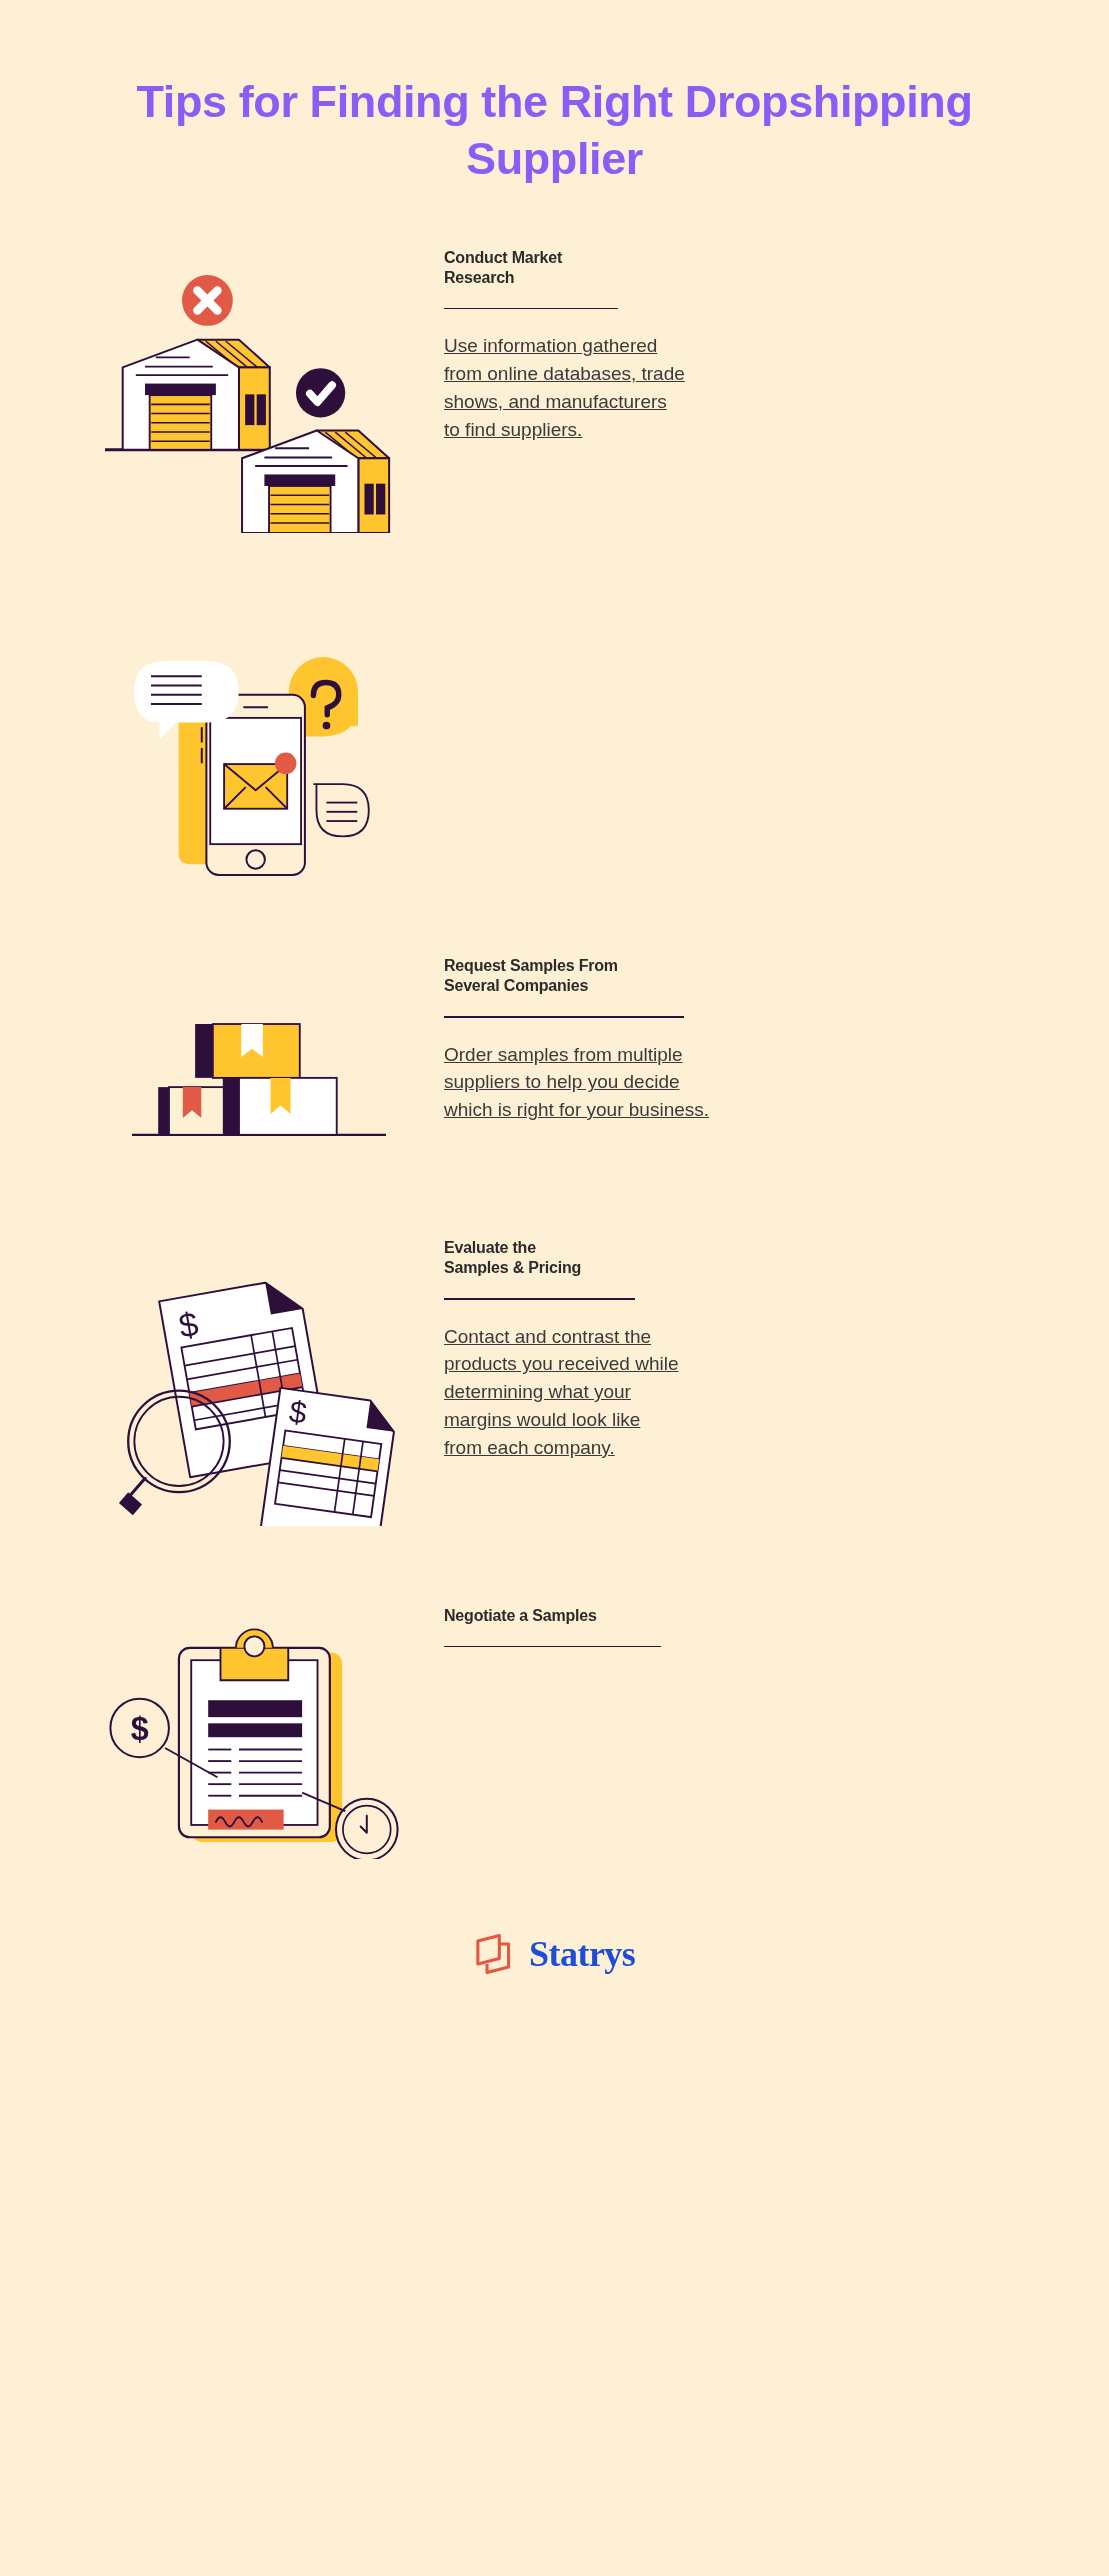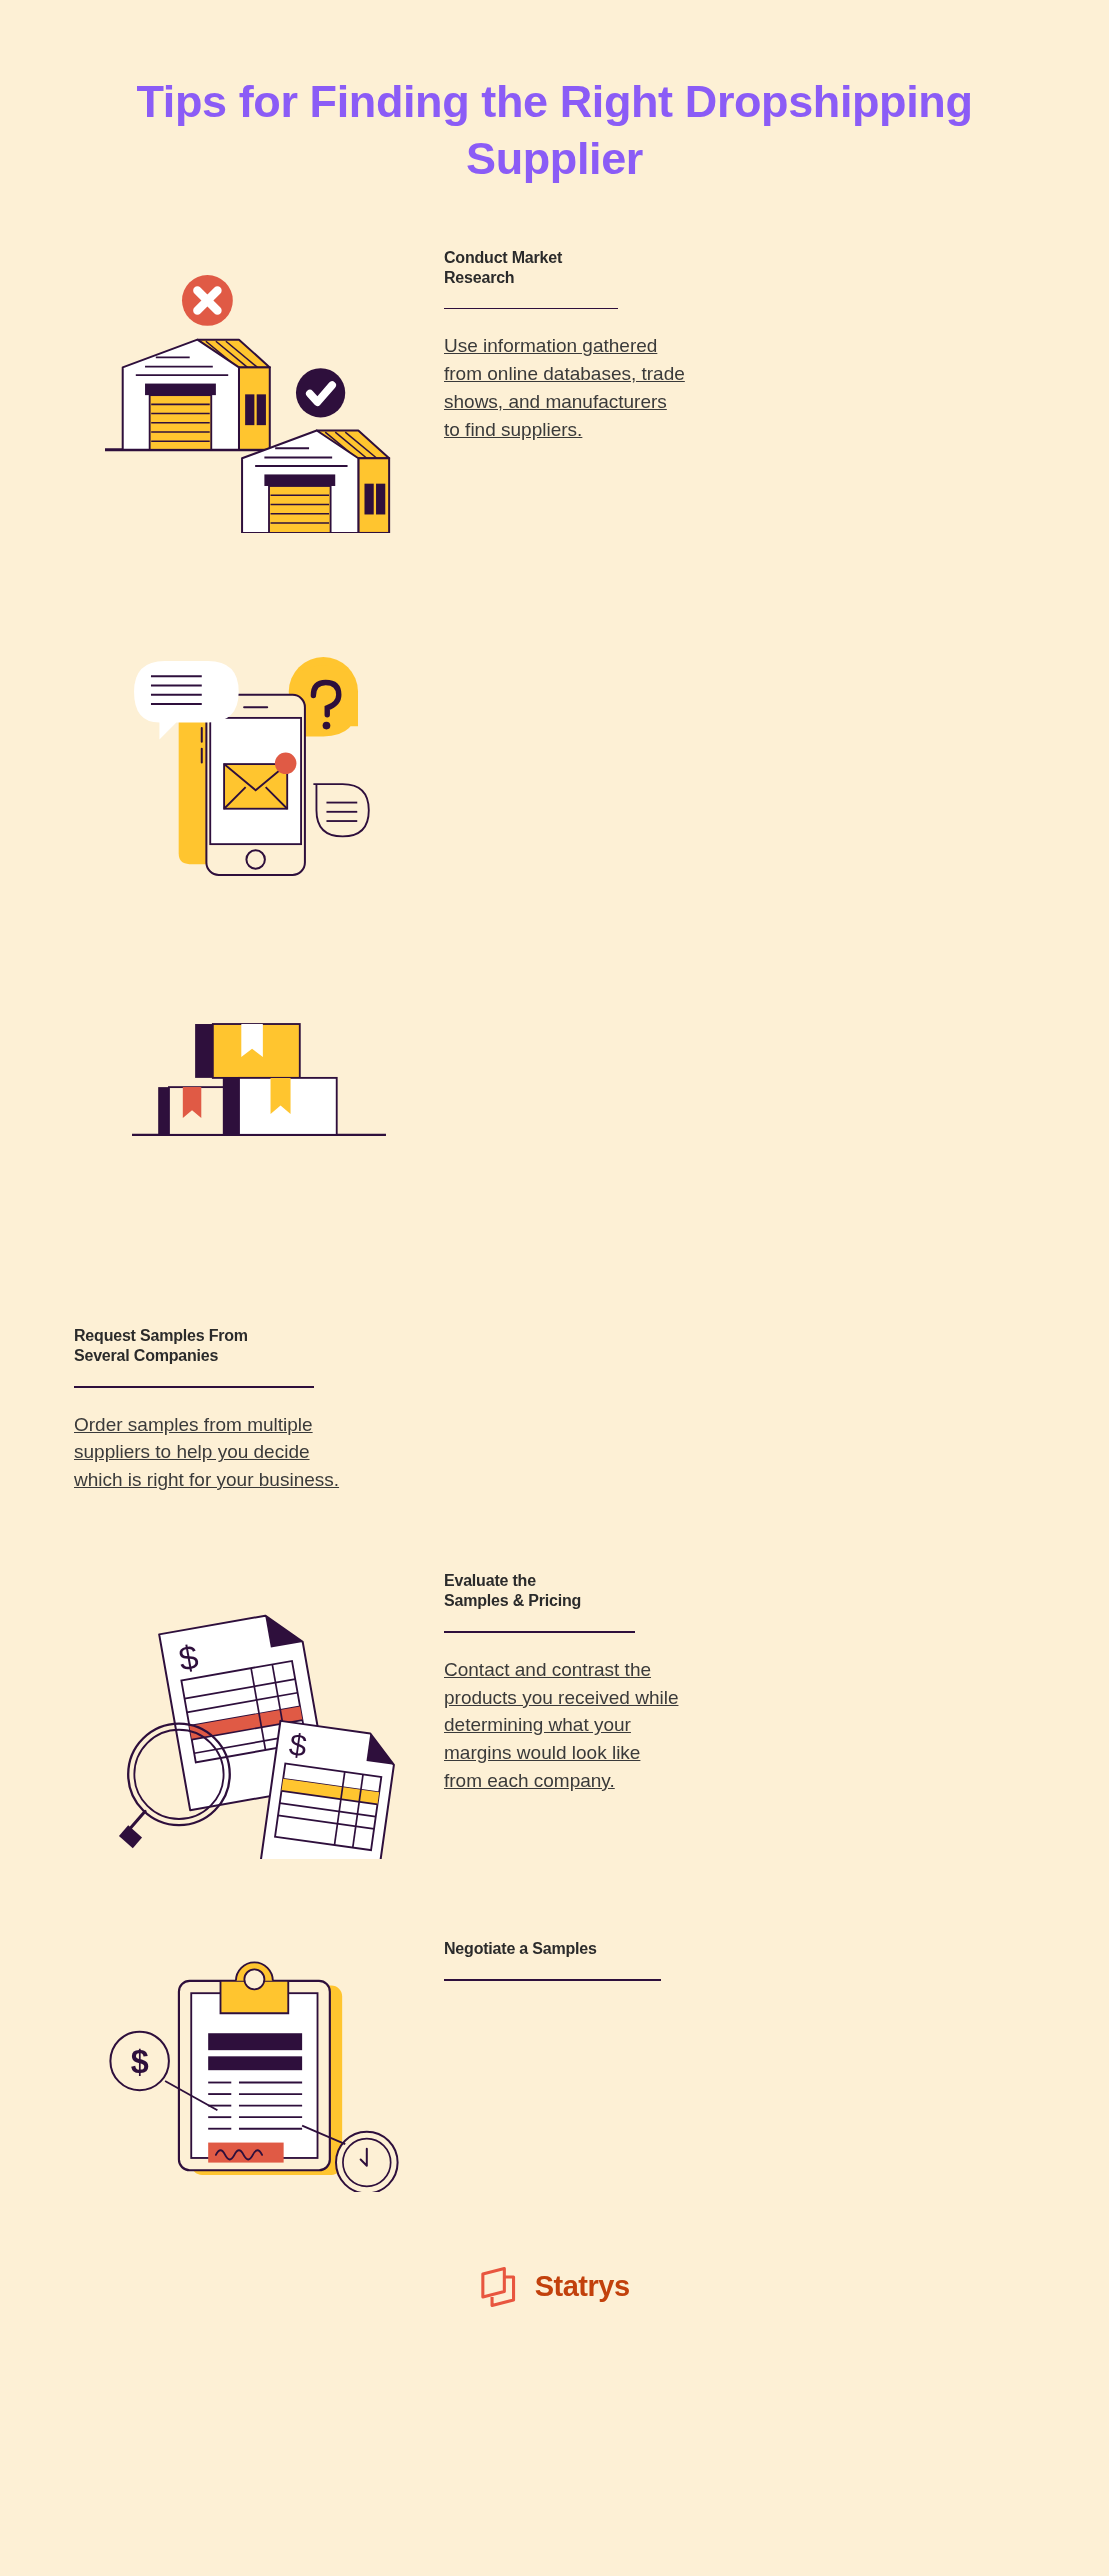--- a/index.html
+++ b/index.html
@@ -80,21 +80,21 @@
     line-height: 1.46;
     color: #3A3A3A;
     white-space: pre-line;
     font-weight: 400;
     text-decoration: underline;
   }
 
   
   #sec-0 { margin-top: 0px; }
   #sec-1 { margin-top: 74px; }
-  #sec-2 { margin-top: 69px; flex-direction: column; }
+  #sec-2 { margin-top: 69px; }
   #sec-3 { margin-top: 68px; }
   #sec-4 { margin-top: 71px; }
 
   #sec-0 .art-col { padding-top: 9.2px; }
   #sec-1 .art-col { padding-top: 17px; }
   #sec-2 .art-col { padding-top: 37px; }
   #sec-3 .art-col { padding-top: 20px; }
   #sec-4 .art-col { padding-top: 23px; }
 
   #sec-0 .sec-rule { width: 174px; }
@@ -106,26 +106,26 @@
   
   .footer {
     margin-top: 74px;
     display: flex;
     justify-content: center;
     align-items: center;
     gap: 12.3px;
   }
   .logo-mark { display: block; }
   .logo-word {
-    font-size: 29px;
+    font-size: 36px;
     font-weight: 700;
-    color: #c2410c;
+    color: #1d4ed8;
     letter-spacing: -0.5px;
     line-height: 1;
-    font-family: Liberation Sans, sans-serif;
+    font-family: Liberation Serif, serif;
   }
 </style>
 </head>
 <body>
 
 <div class="page">
 
   <h1 class="title">Tips for Finding the Right
 Dropshipping Supplier</h1>
 

